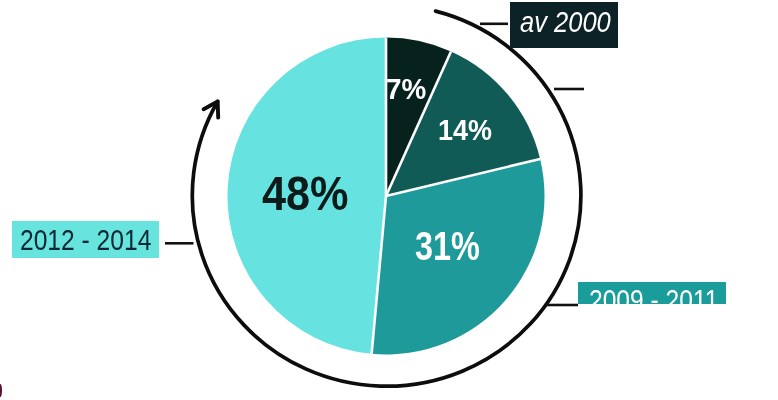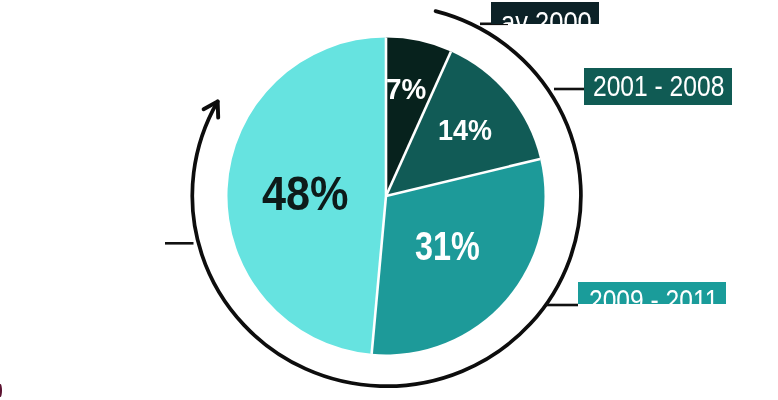--- a/index.html
+++ b/index.html
@@ -44,28 +44,28 @@
       <path id="cyclehead" fill="none" stroke="#0d0d0d" stroke-width="3.9" stroke-linecap="round" stroke-linejoin="round" d="M 203.6 109.2 L 217.66 101.45 L 218.2 117.6"></path>
     </g>
     <g>
       <line id="ld0" stroke="#111" stroke-width="2.6" x1="480" y1="23.8" x2="508" y2="23.8"></line>
       <line id="ld1" stroke="#111" stroke-width="2.6" x1="554" y1="89" x2="584" y2="89"></line>
       <line id="ld2" stroke="#111" stroke-width="2.6" x1="546" y1="305" x2="578" y2="305"></line>
       <line id="ld3" stroke="#111" stroke-width="2.6" x1="165" y1="243.3" x2="193.5" y2="243.3"></line>
     </g>
   </svg>
 
-  <div class="callout" id="co0" style="left: 491px; top: 2px; width: 108px; height: 22px; background: rgb(12, 34, 39);">
+  <div class="callout" id="co0" style="left: 510px; top: 2px; width: 108px; height: 46px; background: rgb(12, 34, 39); font-style: italic;">
     <span style="font-size: 30px; left: 10px; top: 5px; transform: scaleX(0.85); color: rgb(255, 255, 255);">av 2000</span>
-  </div>
-  <div class="callout" id="co1" style="left: 584px; top: 68px; width: 148px; height: 37px; background: rgb(16, 91, 84);">
-    <span style="font-size: 30px; left: 9px; top: 3px; transform: scaleX(0.82); color: rgb(255, 255, 255);">2001 - 2008</span>
   </div>
   <div class="callout" id="co2" style="left: 578px; top: 282px; width: 148px; height: 22px; background: rgb(26, 156, 154);">
     <span style="font-size: 30px; left: 11px; top: 3px; transform: scaleX(0.82); color: rgb(255, 255, 255);">2009 - 2011</span>
+  </div>
+  <div class="callout" id="co3" style="left: 12px; top: 221px; width: 147px; height: 37px; background: rgb(104, 228, 222);">
+    <span style="font-size: 30px; left: 8px; top: 4px; transform: scaleX(0.82); color: rgb(10, 40, 51);">2012 - 2014</span>
   </div>
 
   <div id="edgemark" style="background: rgb(92, 19, 49);"></div>
 
   <div class="pct" id="p0" style="left: 385.5px; top: 74.5px; font-size: 29px; transform: scaleX(0.96); color: rgb(255, 255, 255);">7%</div>
   <div class="pct" id="p1" style="left: 438px; top: 116px; font-size: 29px; transform: scaleX(0.93); color: rgb(255, 255, 255);">14%</div>
   <div class="pct" id="p2" style="left: 415px; top: 226px; font-size: 40px; transform: scaleX(0.81); color: rgb(255, 255, 255);">31%</div>
   <div class="pct" id="p3" style="left: 262px; top: 170px; font-size: 48px; transform: scaleX(0.9); color: rgb(13, 27, 26);">48%</div>
 
 </div>

